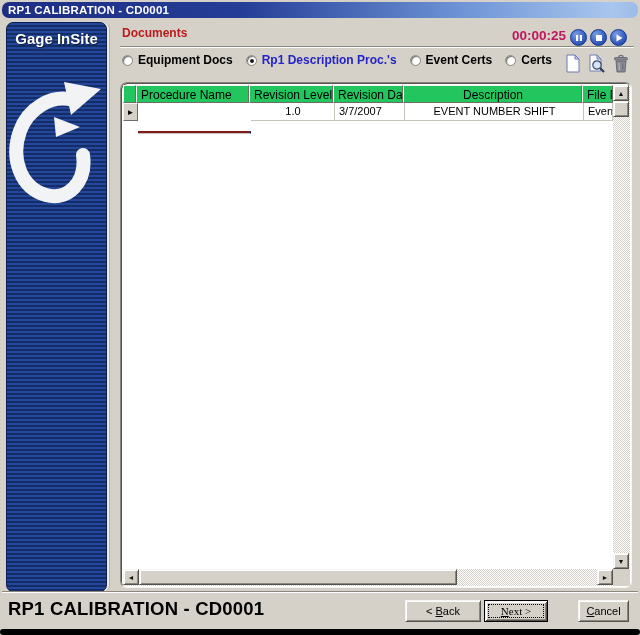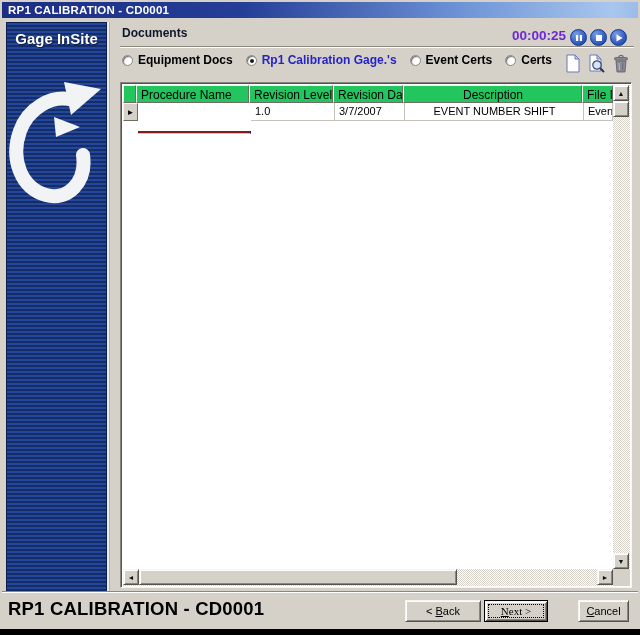--- a/index.html
+++ b/index.html
@@ -1,37 +1,37 @@
 <!DOCTYPE html>
 <html><head>
 <meta charset="utf-8">
 <style>
   html,body{margin:0;padding:0;}
   body{width:640px;height:635px;position:relative;overflow:hidden;
        background:#d5d1c9;font-family:"Liberation Sans","DejaVu Sans",sans-serif;
        -webkit-font-smoothing:none;}
-  .abs{position:absolute;}
+  .abs{position:absolute;border-radius:7px;}
 
   
   .titlebar{left:2px;top:2px;width:636px;height:16px;
     background:linear-gradient(90deg,#1c2d84 0%,#253e97 38%,#6d93d6 72%,#a9c6ee 96%,#9cbbe8 100%);
     display:flex;align-items:center;}
   .titlebar-text{color:#fff;font-weight:bold;font-size:11.5px;padding-left:6px;letter-spacing:.2px;}
 
   
   .sidebar{left:6px;top:22px;width:99px;height:568px;
     background:repeating-linear-gradient(180deg,#24479c 0px,#24479c 2px,#152d66 2px,#152d66 4px);
     border:1px solid #0d1e50;box-shadow:2px 0 0 #efede7,3px 0 0 #b8b5ac;}
   .brand{position:absolute;top:7px;left:0;width:100%;text-align:center;color:#fff;
     font-weight:bold;font-size:15px;text-shadow:1px 1px 1px #0a173d;}
   .swoosh{position:absolute;left:0;top:34px;width:99px;height:168px;}
 
   
-  .doc-title{left:122px;top:26px;font-weight:bold;font-size:12px;color:#0f172a;}
-  .timer{left:462px;top:28px;width:104px;text-align:right;font-weight:bold;font-size:13.5px;color:#6d28d9;}
+  .doc-title{left:122px;top:26px;font-weight:bold;font-size:12px;color:#b91c1c;}
+  .timer{left:462px;top:28px;width:104px;text-align:right;font-weight:bold;font-size:13.5px;color:#be185d;}
   .media{left:570px;top:29px;display:flex;gap:3px;}
   .media-btn{width:17px;height:17px;border-radius:50%;border:1px solid #16368f;box-sizing:border-box;
     background:radial-gradient(circle at 35% 30%,#7b9fe4 0%,#3a62c0 55%,#17379a 100%);
     display:flex;align-items:center;justify-content:center;padding:0;cursor:pointer;}
   .media-btn svg{display:block;}
   .doc-divider{left:120px;top:46px;width:514px;height:0;
     border-top:1px solid #8a887e;box-shadow:0 1px 0 #fff;}
 
   
   .filters{left:122px;top:52px;height:16px;display:flex;align-items:center;gap:13px;}
@@ -53,21 +53,21 @@
     box-shadow:inset 1px 1px 0 #55534d;}
   .grid{position:absolute;left:2px;top:2px;right:18px;bottom:18px;overflow:hidden;background:#fff;}
   .hdr-row,.data-row{display:flex;height:18px;}
   .hdr-cell{box-sizing:border-box;background:#22c55e;font-size:12px;color:#000;
     padding:2px 3px 0 4px;white-space:nowrap;overflow:hidden;
     border:1px solid #6e6c64;border-top-color:#f6f5f1;border-left-color:#f6f5f1;}
   .data-cell{box-sizing:border-box;font-size:11px;color:#000;padding:2px 3px 0 4px;
     white-space:nowrap;overflow:hidden;border-right:1px solid #c6c3bb;border-bottom:1px solid #c6c3bb;}
   .c0{width:13px;flex:none;padding:0;}
   .c1{width:113px;flex:none;}
-  .c2{width:84px;flex:none;}
+  .c2{width:84px;flex:none;text-align:center;}
   .c3{width:70px;flex:none;}
   .c4{width:179px;flex:none;text-align:center;}
   .c5{flex:1;}
   .row-sel{background:#d5d1c9;border:1px solid #6e6c64;border-top-color:#f6f5f1;border-left-color:#f6f5f1;
     display:flex;align-items:center;justify-content:center;font-size:8px;color:#000;}
   .cell-selected{background:#7f1d1d;color:#fff;border-right-color:#0a246a;margin-top:28px;}
 
   
   .checker{background-color:#d5d1c9;
     background-image:linear-gradient(45deg,#fff 25%,transparent 25%,transparent 75%,#fff 75%),
@@ -140,21 +140,21 @@
 </div>
 <div class="abs doc-divider"></div>
 
 <div class="abs filters">
   <label class="filter-item">
     <span class="radio"></span>
     <span class="filter-label">Equipment Docs</span>
   </label>
   <label class="filter-item selected">
     <span class="radio"></span>
-    <span class="filter-label">Rp1 Calibration Gage.'s</span>
+    <span class="filter-label">Rp1 Description Proc.'s</span>
   </label>
   <label class="filter-item">
     <span class="radio"></span>
     <span class="filter-label">Event Certs</span>
   </label>
   <label class="filter-item">
     <span class="radio"></span>
     <span class="filter-label">Certs</span>
   </label>
 </div>

